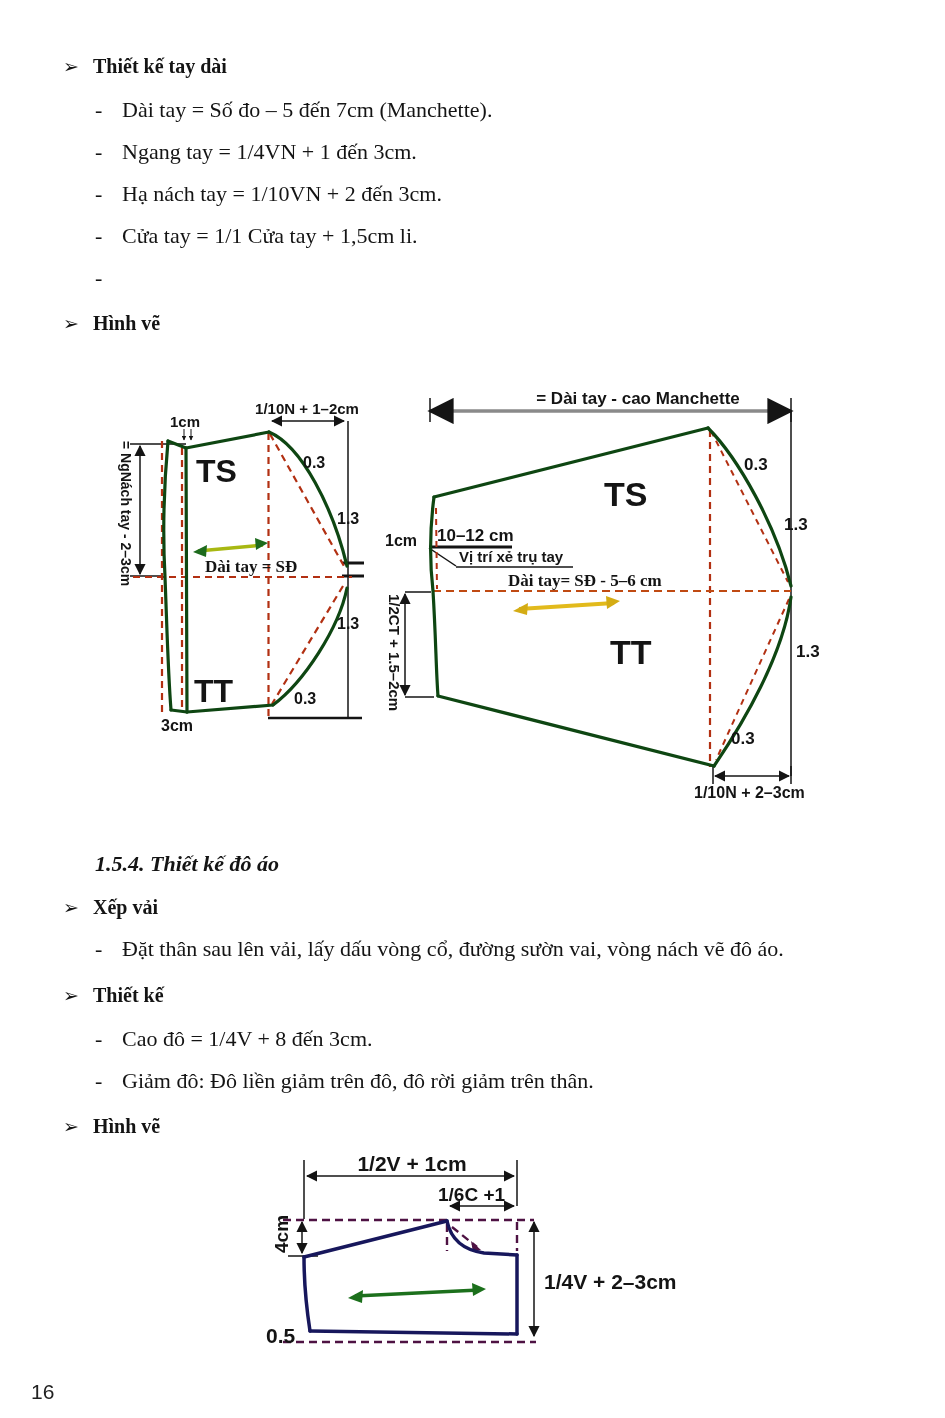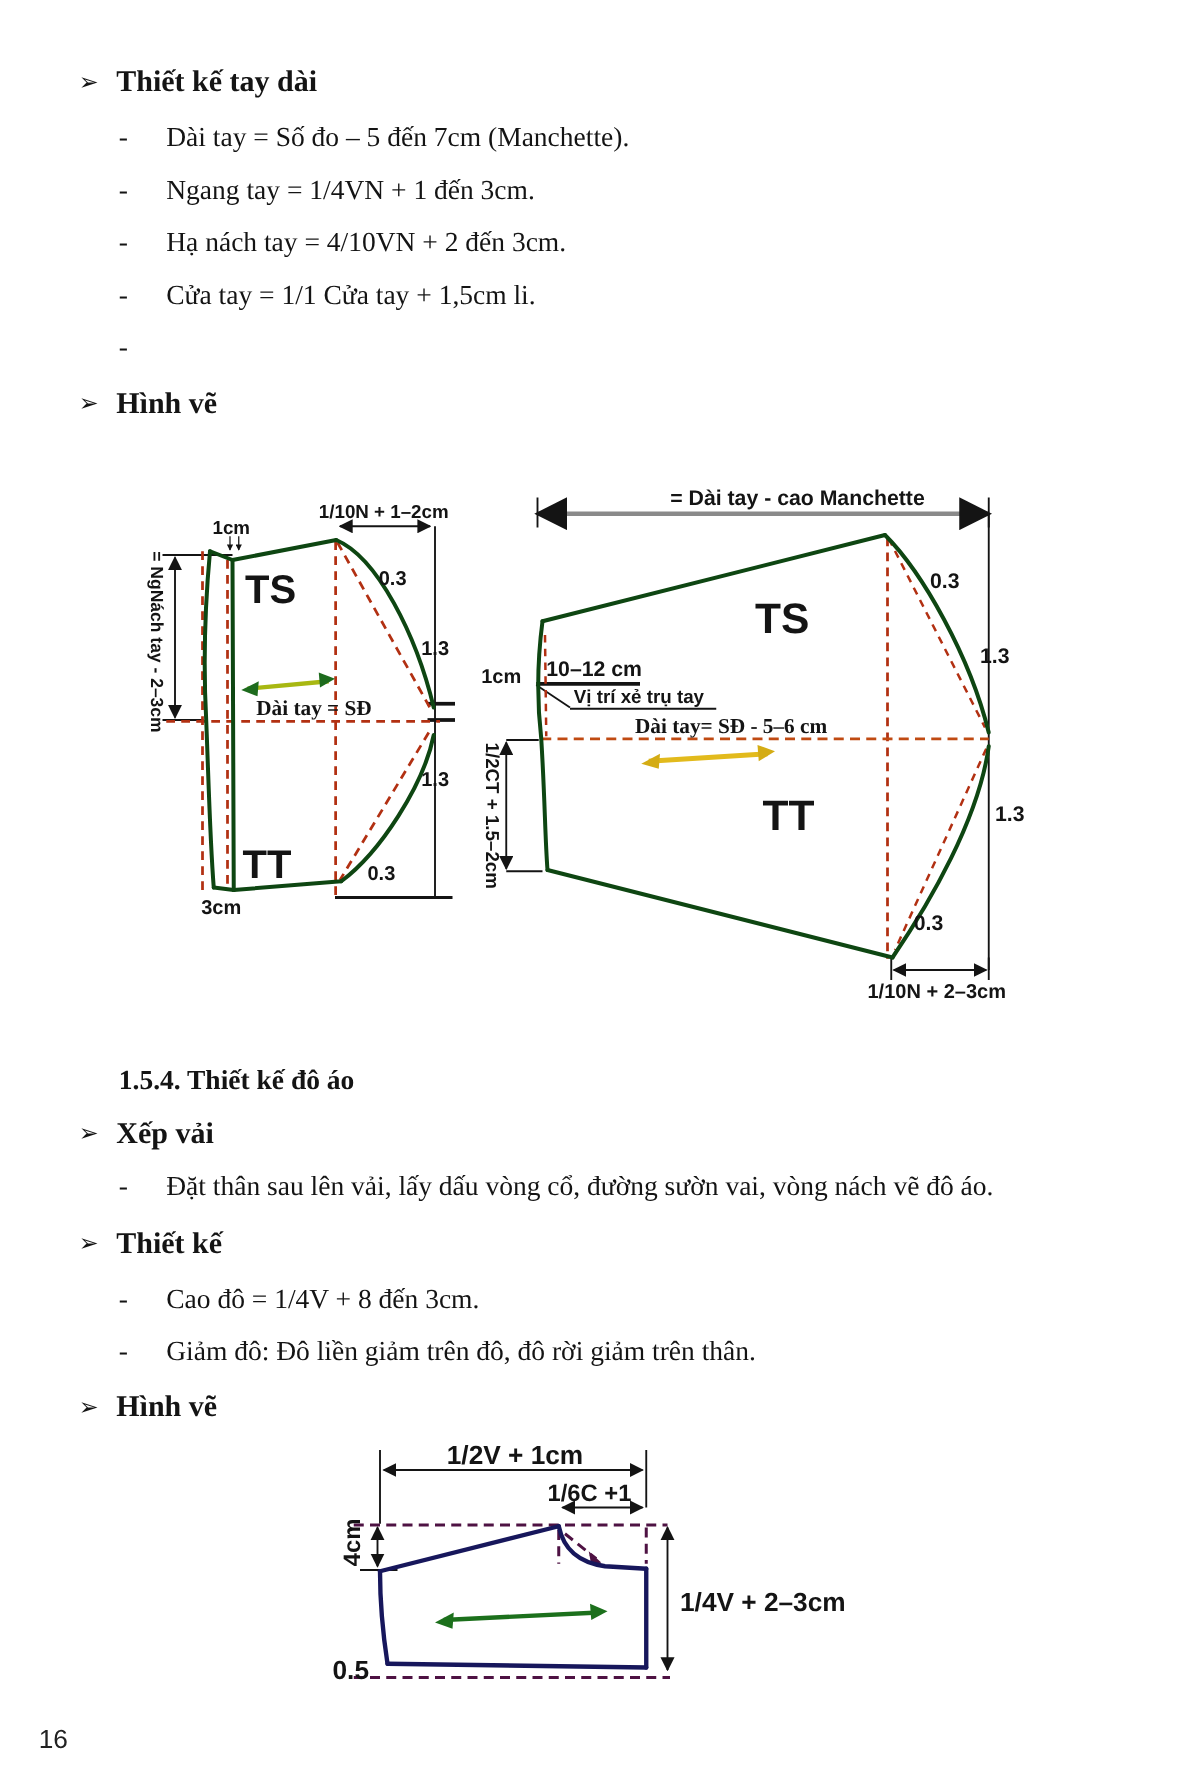--- a/index.html
+++ b/index.html
@@ -1,24 +1,24 @@
 <!DOCTYPE html>
 <html><head>
 <meta charset="utf-8">
 <style>
   html,body{margin:0;padding:0;background:#fff;}
   #page{position:relative;width:945px;height:1418px;background:#fff;overflow:hidden;
         font-family:"Liberation Serif",serif;color:#141414;}
   .hrow{position:absolute;display:flex;align-items:flex-start;}
   .mk{width:30px;font-size:19px;line-height:26px;font-family:"DejaVu Sans",sans-serif;}
-  .ht{font-weight:bold;font-size:24px;line-height:26px;}
+  .ht{font-weight:bold;font-size:20px;line-height:26px;}
   .brow{position:absolute;display:flex;align-items:flex-start;}
   .dash{width:27px;font-size:22px;line-height:26px;}
-  .bt{font-size:22px;line-height:26px;white-space:nowrap;margin-left:11px;}
-  .sechead{position:absolute;font-weight:bold;font-size:22px;line-height:26px;}
+  .bt{font-size:22px;line-height:26px;white-space:nowrap;}
+  .sechead{position:absolute;font-weight:bold;font-style:italic;font-size:22px;line-height:26px;}
   #pagenum{position:absolute;left:31px;top:1380px;font-family:"Liberation Sans",sans-serif;
            font-size:21px;color:#222;}
   svg{position:absolute;}
   svg text{font-family:"Liberation Sans",sans-serif;font-weight:bold;fill:#141414;}
   svg text.serif{font-family:"Liberation Serif",serif;}
 </style>
 </head>
 <body>
 
 <div id="page">
@@ -30,21 +30,21 @@
   <div class="brow" style="left:95px;top:97px">
     <span class="dash">-</span>
     <span class="bt">Dài tay = Số đo – 5 đến 7cm (Manchette).</span>
   </div>
   <div class="brow" style="left:95px;top:139px">
     <span class="dash">-</span>
     <span class="bt">Ngang tay = 1/4VN + 1 đến 3cm.</span>
   </div>
   <div class="brow" style="left:95px;top:181px">
     <span class="dash">-</span>
-    <span class="bt">Hạ nách tay = 4/10VN + 2 đến 3cm.</span>
+    <span class="bt">Hạ nách tay = 1/10VN + 2 đến 3cm.</span>
   </div>
   <div class="brow" style="left:95px;top:223px">
     <span class="dash">-</span>
     <span class="bt">Cửa tay = 1/1 Cửa tay + 1,5cm li.</span>
   </div>
   <div class="brow" style="left:95px;top:265px">
     <span class="dash">-</span>
   </div>
   <div class="hrow" style="left:63px;top:310px">
     <span class="mk">➢</span>

